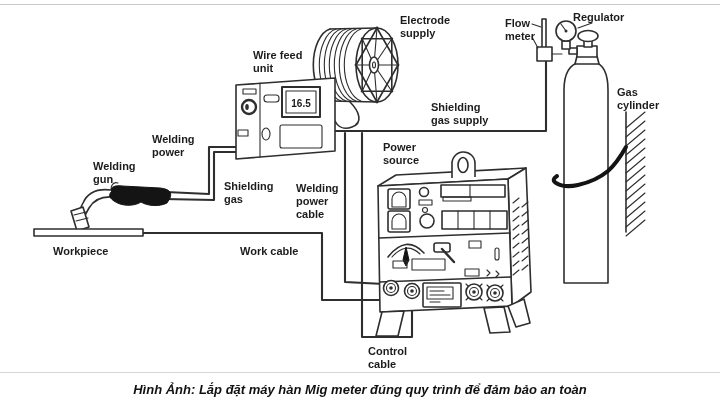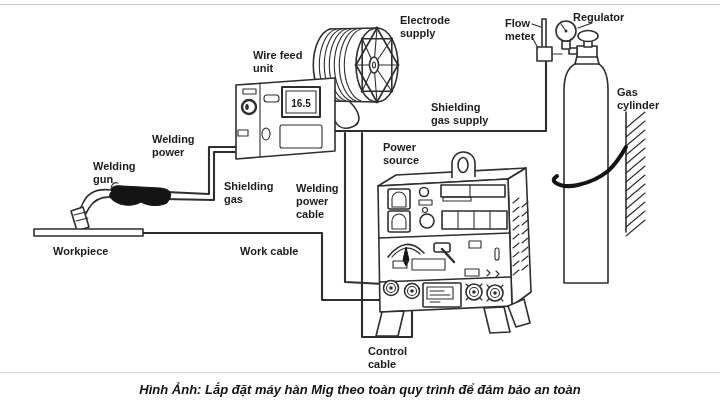--- a/index.html
+++ b/index.html
@@ -240,14 +240,14 @@
       <text class="lbl" x="296" y="205">power</text>
       <text class="lbl" x="296" y="218">cable</text>
       <text class="lbl" x="53" y="255">Workpiece</text>
       <text class="lbl" x="240" y="255">Work cable</text>
       <text class="lbl" x="368" y="355">Control</text>
       <text class="lbl" x="368" y="368">cable</text>
     </g>
   </svg>
 
   <div id="bottom-divider" class="divider"></div>
-  <div id="caption">Hình Ảnh: Lắp đặt máy hàn Mig theo toàn quy trình để đảm bảo an toàn</div>
+  <div id="caption">Hình Ảnh: Lắp đặt máy hàn Mig meter đúng quy trình để đảm bảo an toàn</div>
 </div>
 
 </body></html>

